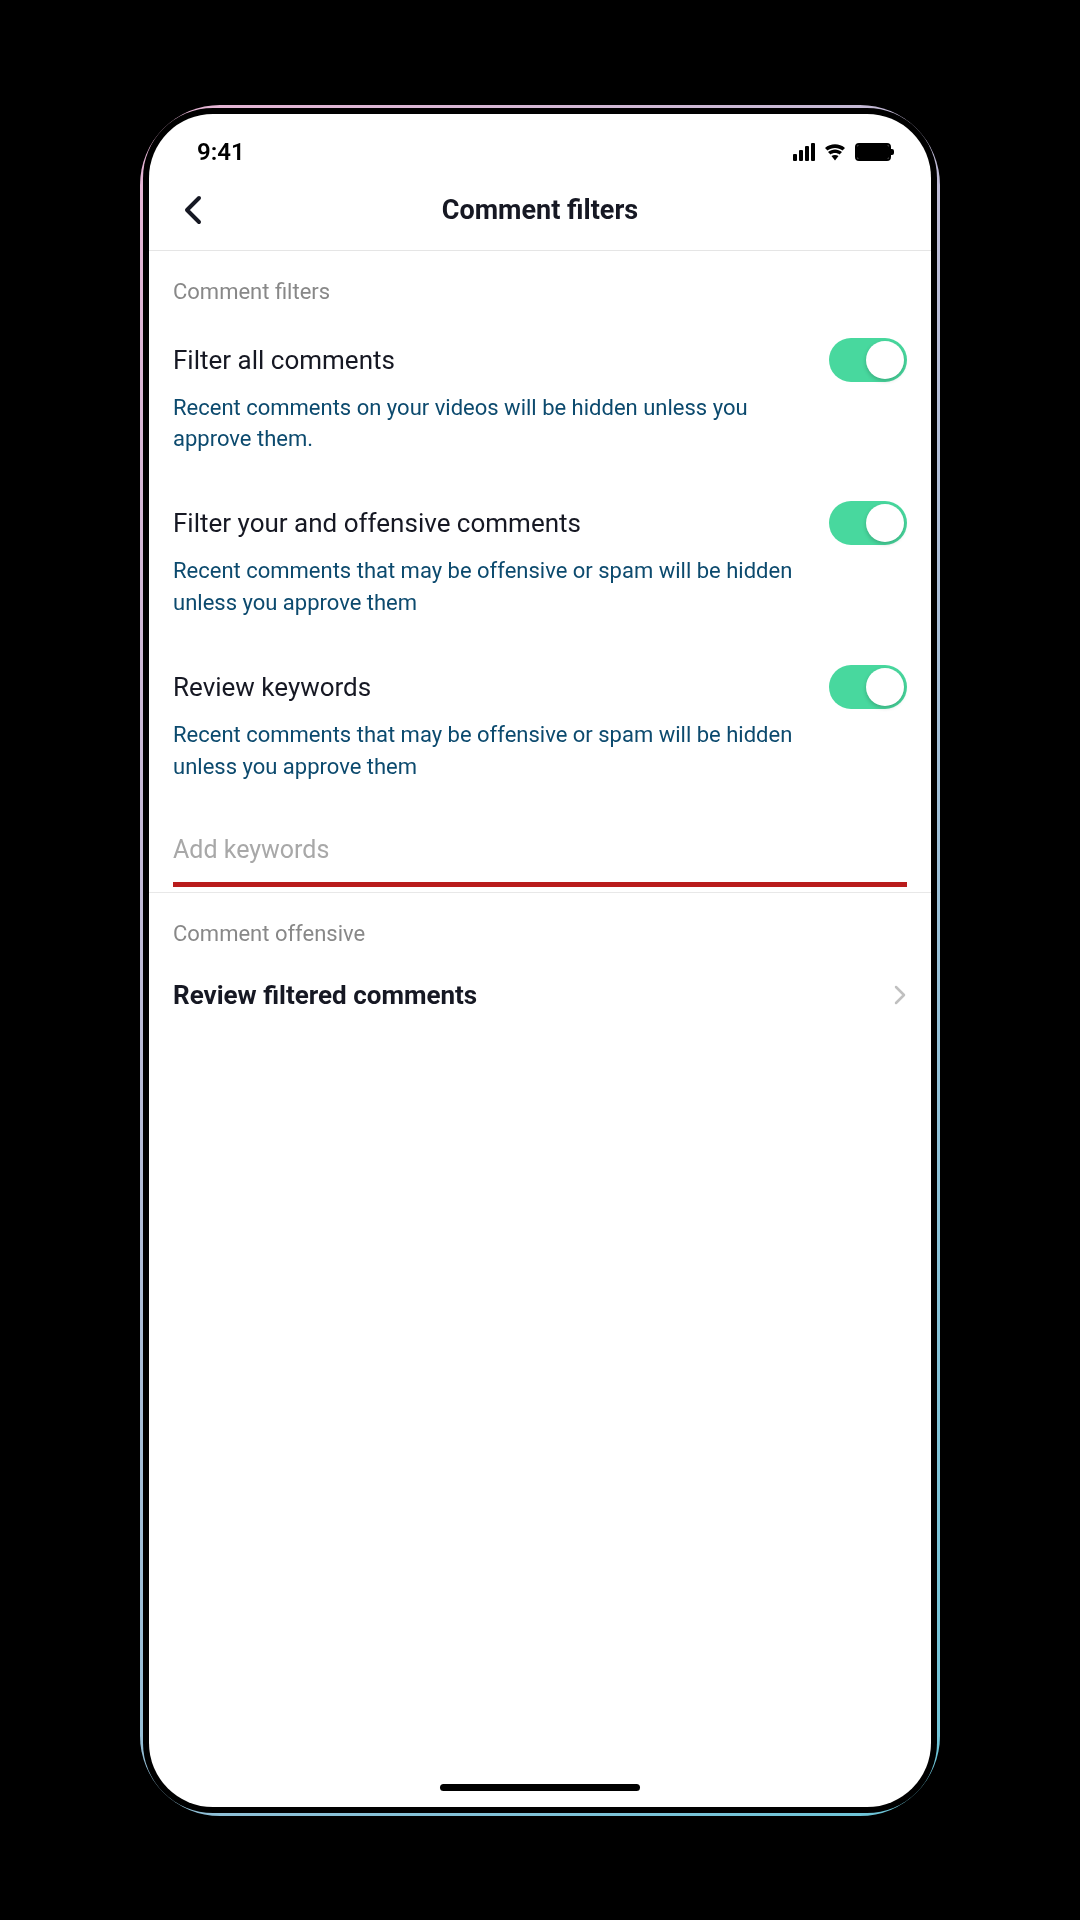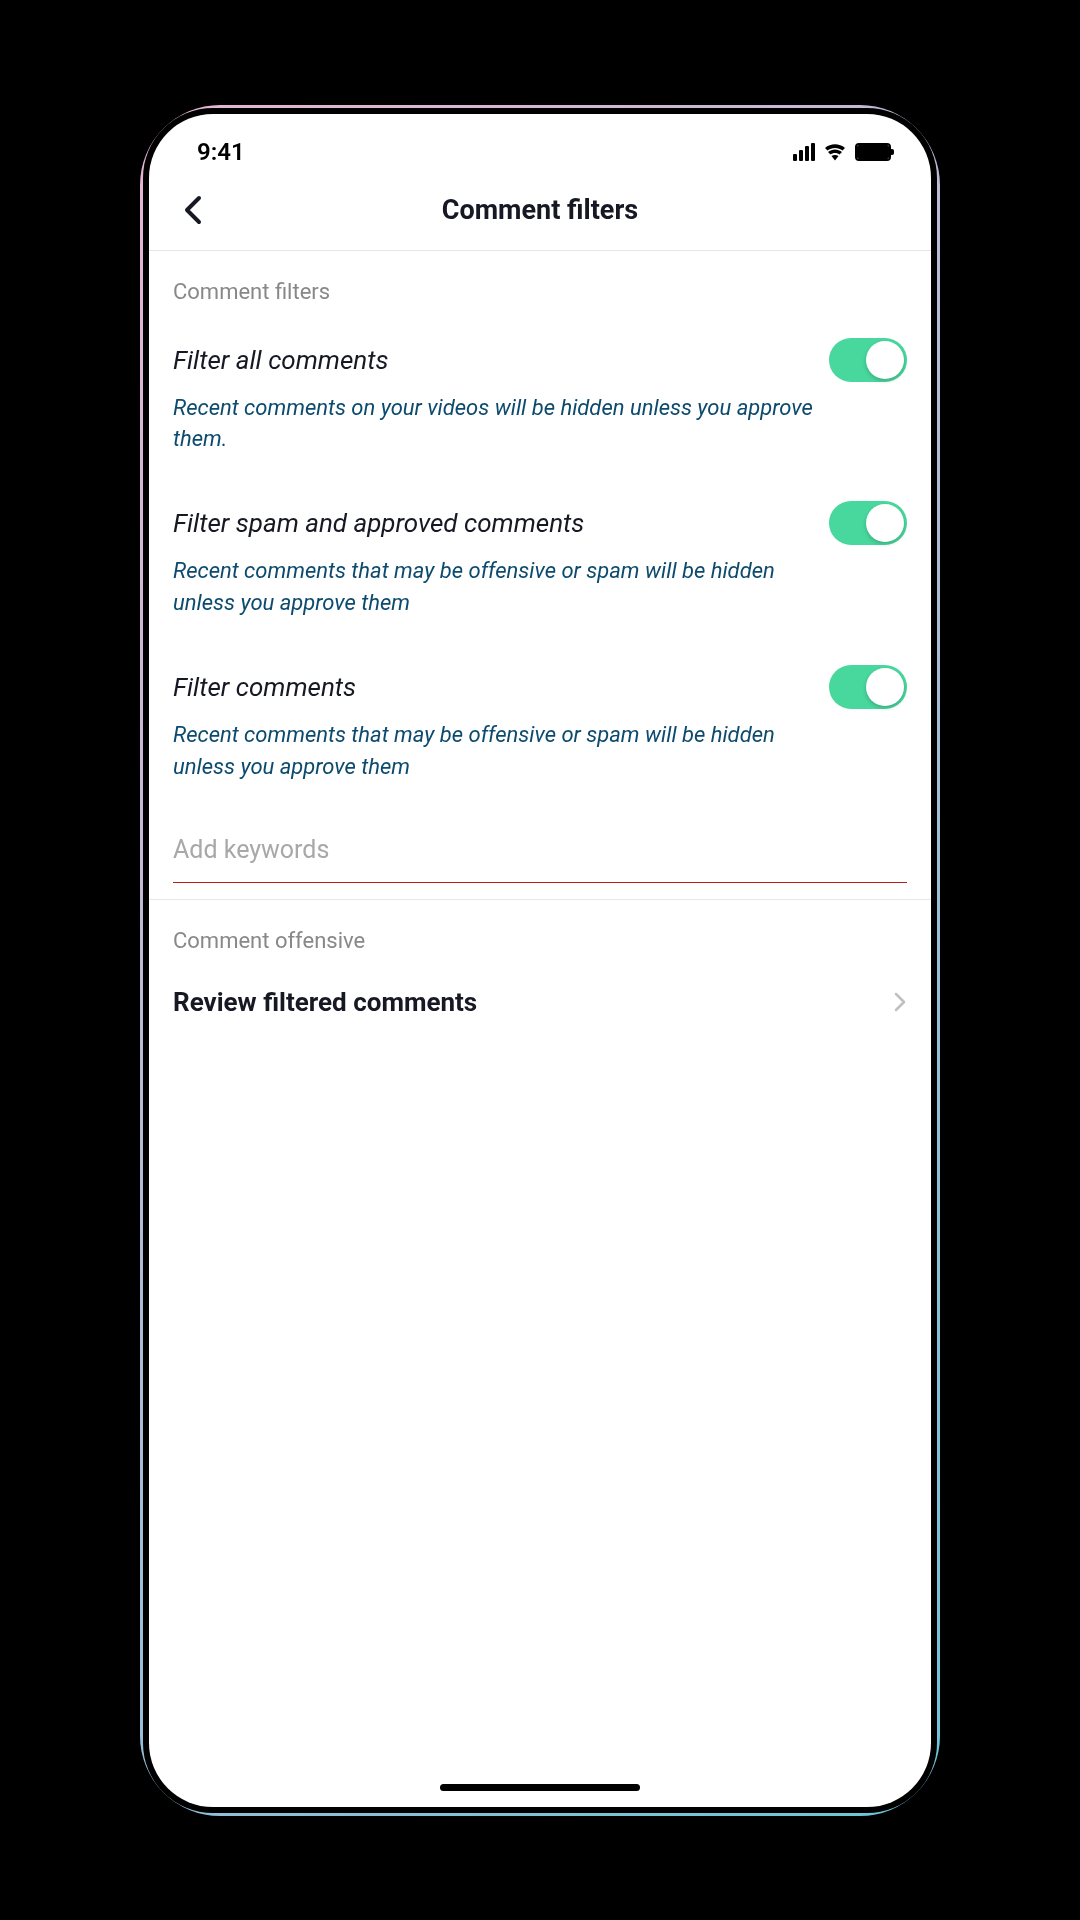--- a/index.html
+++ b/index.html
@@ -145,21 +145,20 @@
     
     .section-label {
       font-size: 22px;
       color: #888;
       padding: 28px 0 20px 0;
       font-weight: 400;
     }
     
     .toggle-row {
       padding: 14px 0 32px 0;
-      font-style: italic;
     }
     
     .toggle-header {
       display: flex;
       justify-content: space-between;
       align-items: center;
       margin-bottom: 10px;
     }
     
     .toggle-title {
@@ -190,23 +189,23 @@
       height: 38px;
       background: #fff;
       border-radius: 50%;
       position: absolute;
       top: 3px;
       right: 3px;
       box-shadow: 0 2px 4px rgba(0,0,0,0.2);
     }
     
     .keyword-input-row {
-      border-bottom: 1px solid #b91c1c;
+      border-bottom: 5px solid #b91c1c;
       padding: 20px 0 18px 0;
-      margin-bottom: 16px;
+      margin-bottom: 5px;
     }
     
     .keyword-input {
       border: none;
       outline: none;
       font-size: 25px;
       color: #161823;
       width: 100%;
       background: transparent;
     }
@@ -304,31 +303,31 @@
             <div class="toggle-title">Filter all comments</div>
             <div class="toggle-switch">
               <div class="toggle-knob"></div>
             </div>
           </div>
           <div class="toggle-description">Recent comments on your videos will be hidden unless you approve them.</div>
         </div>
 
         <div class="toggle-row">
           <div class="toggle-header">
-            <div class="toggle-title">Filter spam and approved comments</div>
+            <div class="toggle-title">Filter your and offensive comments</div>
             <div class="toggle-switch">
               <div class="toggle-knob"></div>
             </div>
           </div>
           <div class="toggle-description">Recent comments that may be offensive or spam will be hidden unless you approve them</div>
         </div>
 
         <div class="toggle-row">
           <div class="toggle-header">
-            <div class="toggle-title">Filter comments</div>
+            <div class="toggle-title">Review keywords</div>
             <div class="toggle-switch">
               <div class="toggle-knob"></div>
             </div>
           </div>
           <div class="toggle-description">Recent comments that may be offensive or spam will be hidden unless you approve them</div>
         </div>
 
         <div class="keyword-input-row">
           <input type="text" class="keyword-input" placeholder="Add keywords" style="">
         </div>

